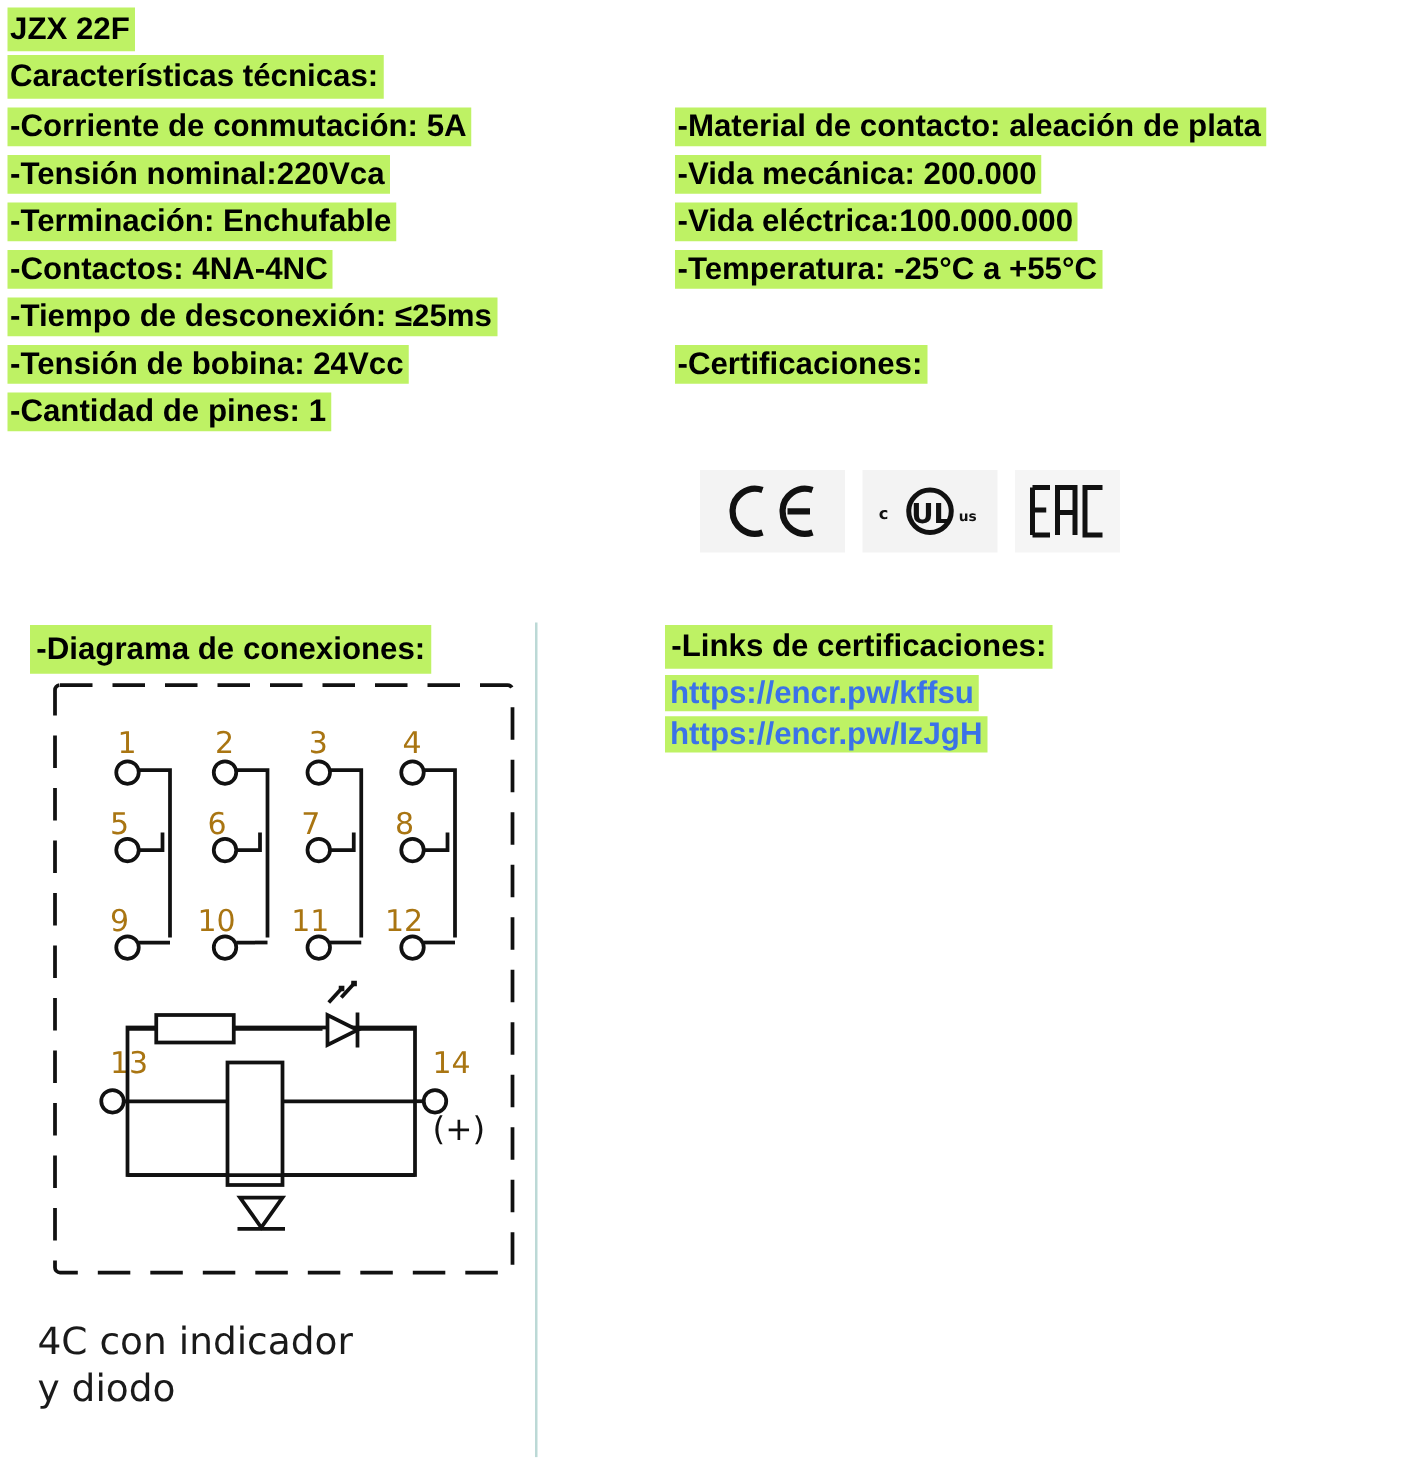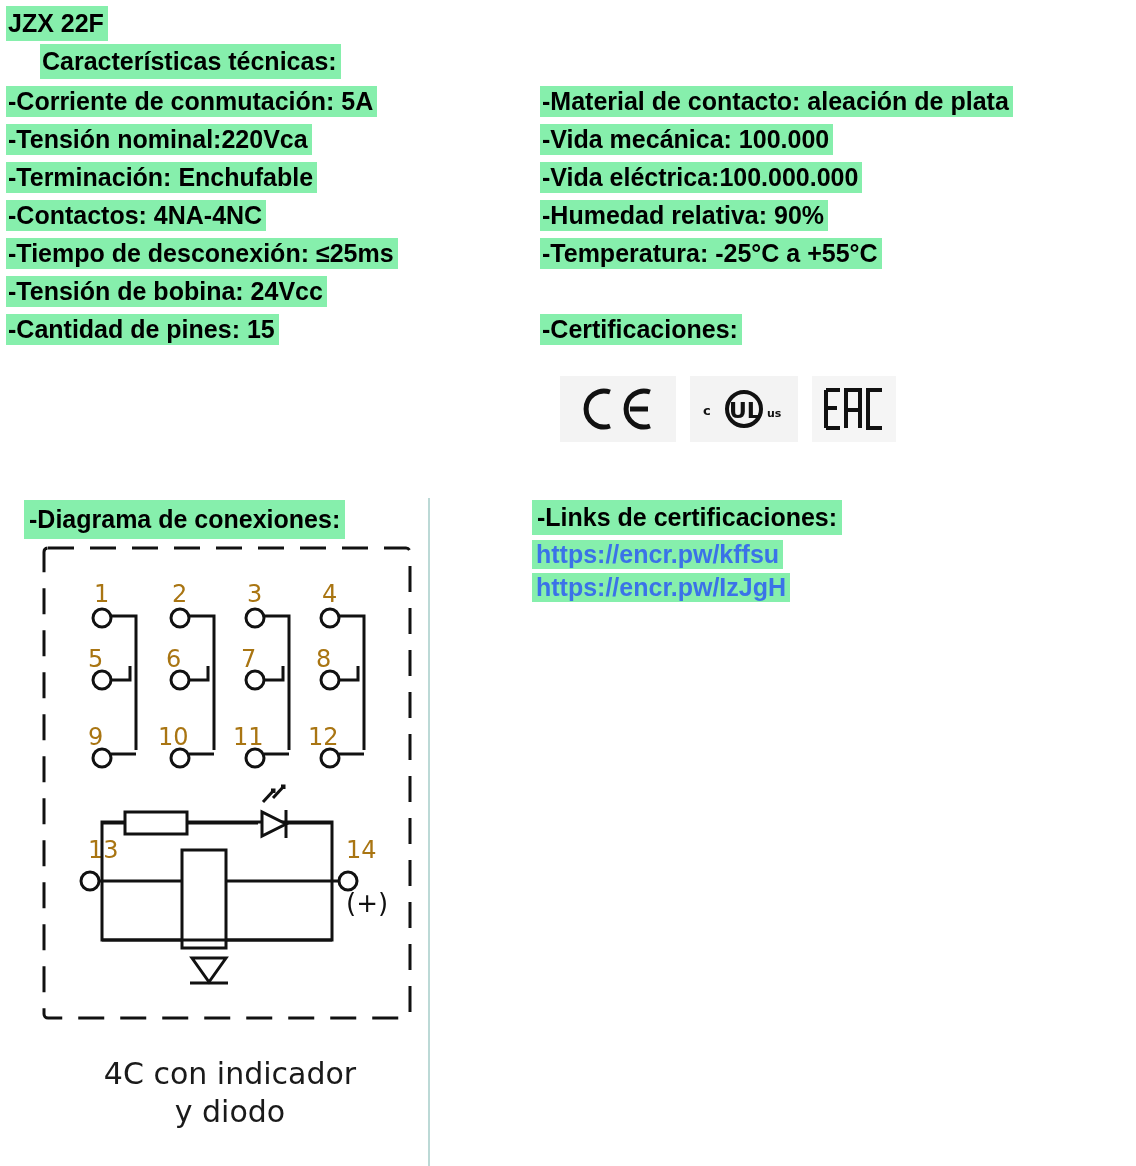--- a/index.html
+++ b/index.html
@@ -10,42 +10,41 @@
     font-family: "Liberation Sans", sans-serif;
   }
   #page {
     position: relative;
     width: 1136px;
     height: 1166px;
     background: #ffffff;
     overflow: hidden;
   }
 
-  .hl { background: #86efac; }
+  .hl { background: #bef264; }
 
   .spec-title {
     position: absolute;
     left: 6px;
     top: 6px;
     font-size: 25px;
     font-weight: bold;
     color: #000;
     padding: 2px 4px 2px 2px;
     line-height: 1.25;
   }
   .spec-subtitle {
     position: absolute;
     left: 6px;
     top: 44px;
     font-size: 25px;
     font-weight: bold;
     color: #000;
     padding: 2px 4px 2px 2px;
     line-height: 1.25;
-    margin-left: 34px;
   }
 
   .col-left {
     position: absolute;
     left: 6px;
     top: 82px;
     width: 530px;
   }
   .col-right {
     position: absolute;
@@ -105,21 +104,21 @@
     top: 540px;
     width: 400px;
     height: 490px;
   }
 
   .caption {
     position: absolute;
     left: 30px;
     top: 1055px;
     width: 400px;
-    text-align: center;
+    text-align: left;
     font-size: 30px;
     color: #1a1a1a;
     font-family: "DejaVu Sans", sans-serif;
     line-height: 1.25;
   }
 
   .vert-divider {
     position: absolute;
     left: 428px;
     top: 498px;
@@ -179,36 +178,33 @@
     <div class="spec-line">
         <span class="txt hl">-Contactos: 4NA-4NC</span>
       </div>
     <div class="spec-line">
         <span class="txt hl">-Tiempo de desconexión: ≤25ms</span>
       </div>
     <div class="spec-line">
         <span class="txt hl">-Tensión de bobina: 24Vcc</span>
       </div>
     <div class="spec-line">
-        <span class="txt hl">-Cantidad de pines: 15</span>
+        <span class="txt hl">-Cantidad de pines: 1</span>
       </div>
   </div>
 
   <div class="col-right">
     <div class="spec-line">
         <span class="txt hl">-Material de contacto: aleación de plata</span>
       </div>
     <div class="spec-line">
-        <span class="txt hl">-Vida mecánica: 100.000</span>
+        <span class="txt hl">-Vida mecánica: 200.000</span>
       </div>
     <div class="spec-line">
         <span class="txt hl">-Vida eléctrica:100.000.000</span>
-      </div>
-    <div class="spec-line">
-        <span class="txt hl">-Humedad relativa: 90%</span>
       </div>
     <div class="spec-line">
         <span class="txt hl">-Temperatura: -25°C a +55°C</span>
       </div>
     <div class="spacer-line"></div>
     <div class="spec-line">
         <span class="txt hl">-Certificaciones:</span>
       </div>
   </div>
 

